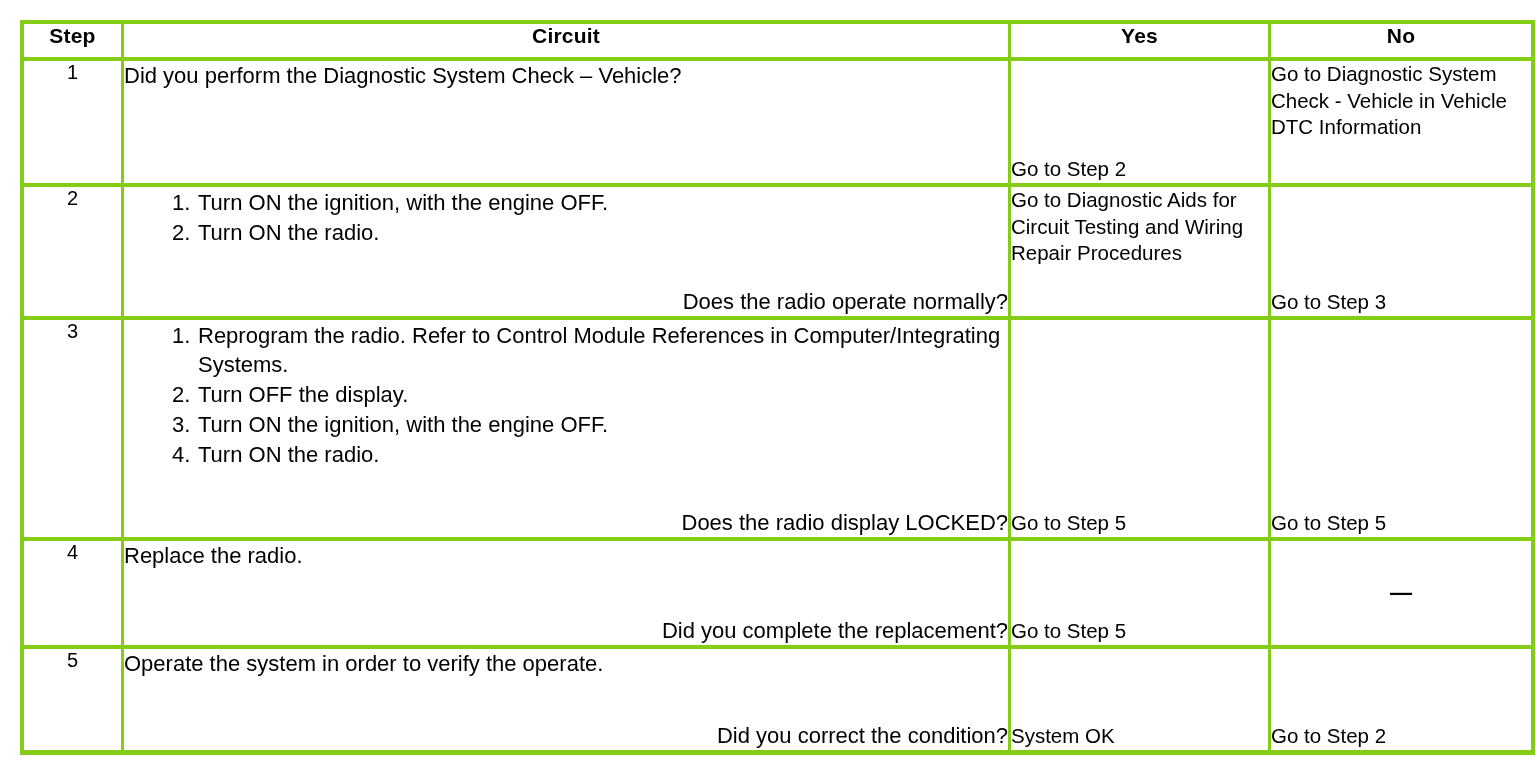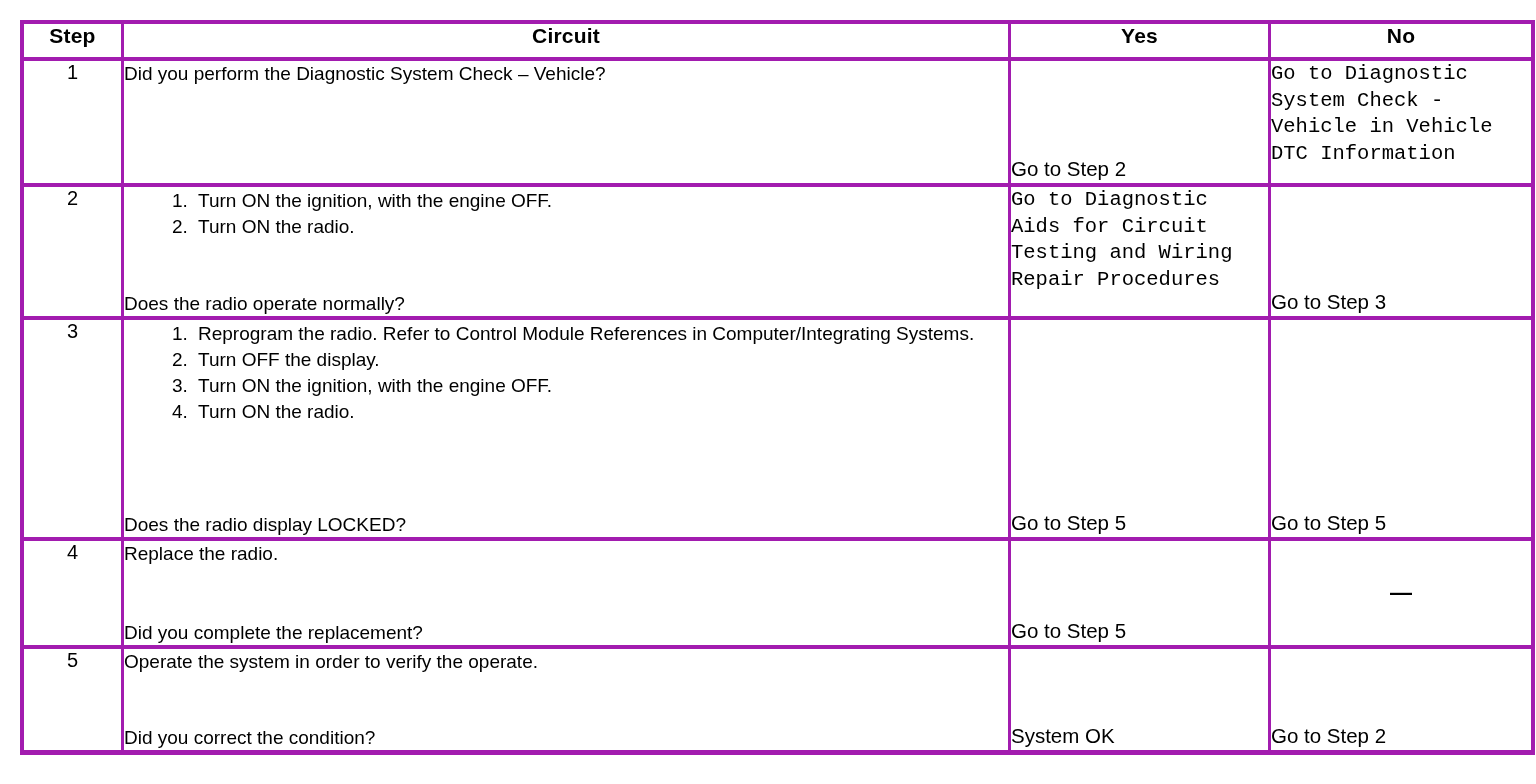--- a/index.html
+++ b/index.html
@@ -25,21 +25,21 @@
     position: absolute;
     left: 20px;
     top: 20px;
     width: 1498px;
     border-collapse: collapse;
     table-layout: fixed;
     background: #ffffff;
   }
 
   table.diag td, table.diag th {
-    border: 3px solid #a21caf;
+    border: 3px solid #84cc16;
     padding: 0;
     vertical-align: top;
     background: #ffffff;
   }
 
   
   table.diag tr.step-row > td {
     border-top-width: 4px;
     border-bottom-width: 4px;
   }
@@ -78,21 +78,21 @@
   
   td.col-step {
     text-align: center;
     vertical-align: middle;
     font-size: 20px;
   }
 
   
   td.col-action {
     padding: 5px 6px 6px 6px;
-    font-size: 19px;
+    font-size: 22px;
     line-height: 1.32;
   }
   .action-inner {
     display: flex;
     flex-direction: column;
     height: 100%;
     box-sizing: border-box;
   }
   .action-lead {
     margin: 0;
@@ -114,20 +114,21 @@
     text-align: left;
   }
   ol.action-list li .txt {
     flex: 1 1 auto;
     padding-right: 4px;
     margin-left: 16px;
   }
   .action-question {
     margin-top: auto;
     padding-top: 6px;
+    text-align: right;
   }
 
   
   td.result {
     font-size: 20.5px;
     line-height: 1.3;
     padding: 5px 7px 6px 7px;
   }
   td.result .res-inner {
     display: flex;
@@ -139,21 +140,20 @@
   td.result.single .res-inner {
     justify-content: flex-end;
     align-items: flex-start;
     text-align: center;
   }
   
   td.result.block .res-inner {
     justify-content: flex-start;
     align-items: flex-start;
     text-align: left;
-    font-family: Liberation Mono, monospace;
   }
   
   td.result.dash .res-inner {
     justify-content: center;
     align-items: center;
     text-align: center;
   }
 
   .dash-mark {
     font-size: 22px;

